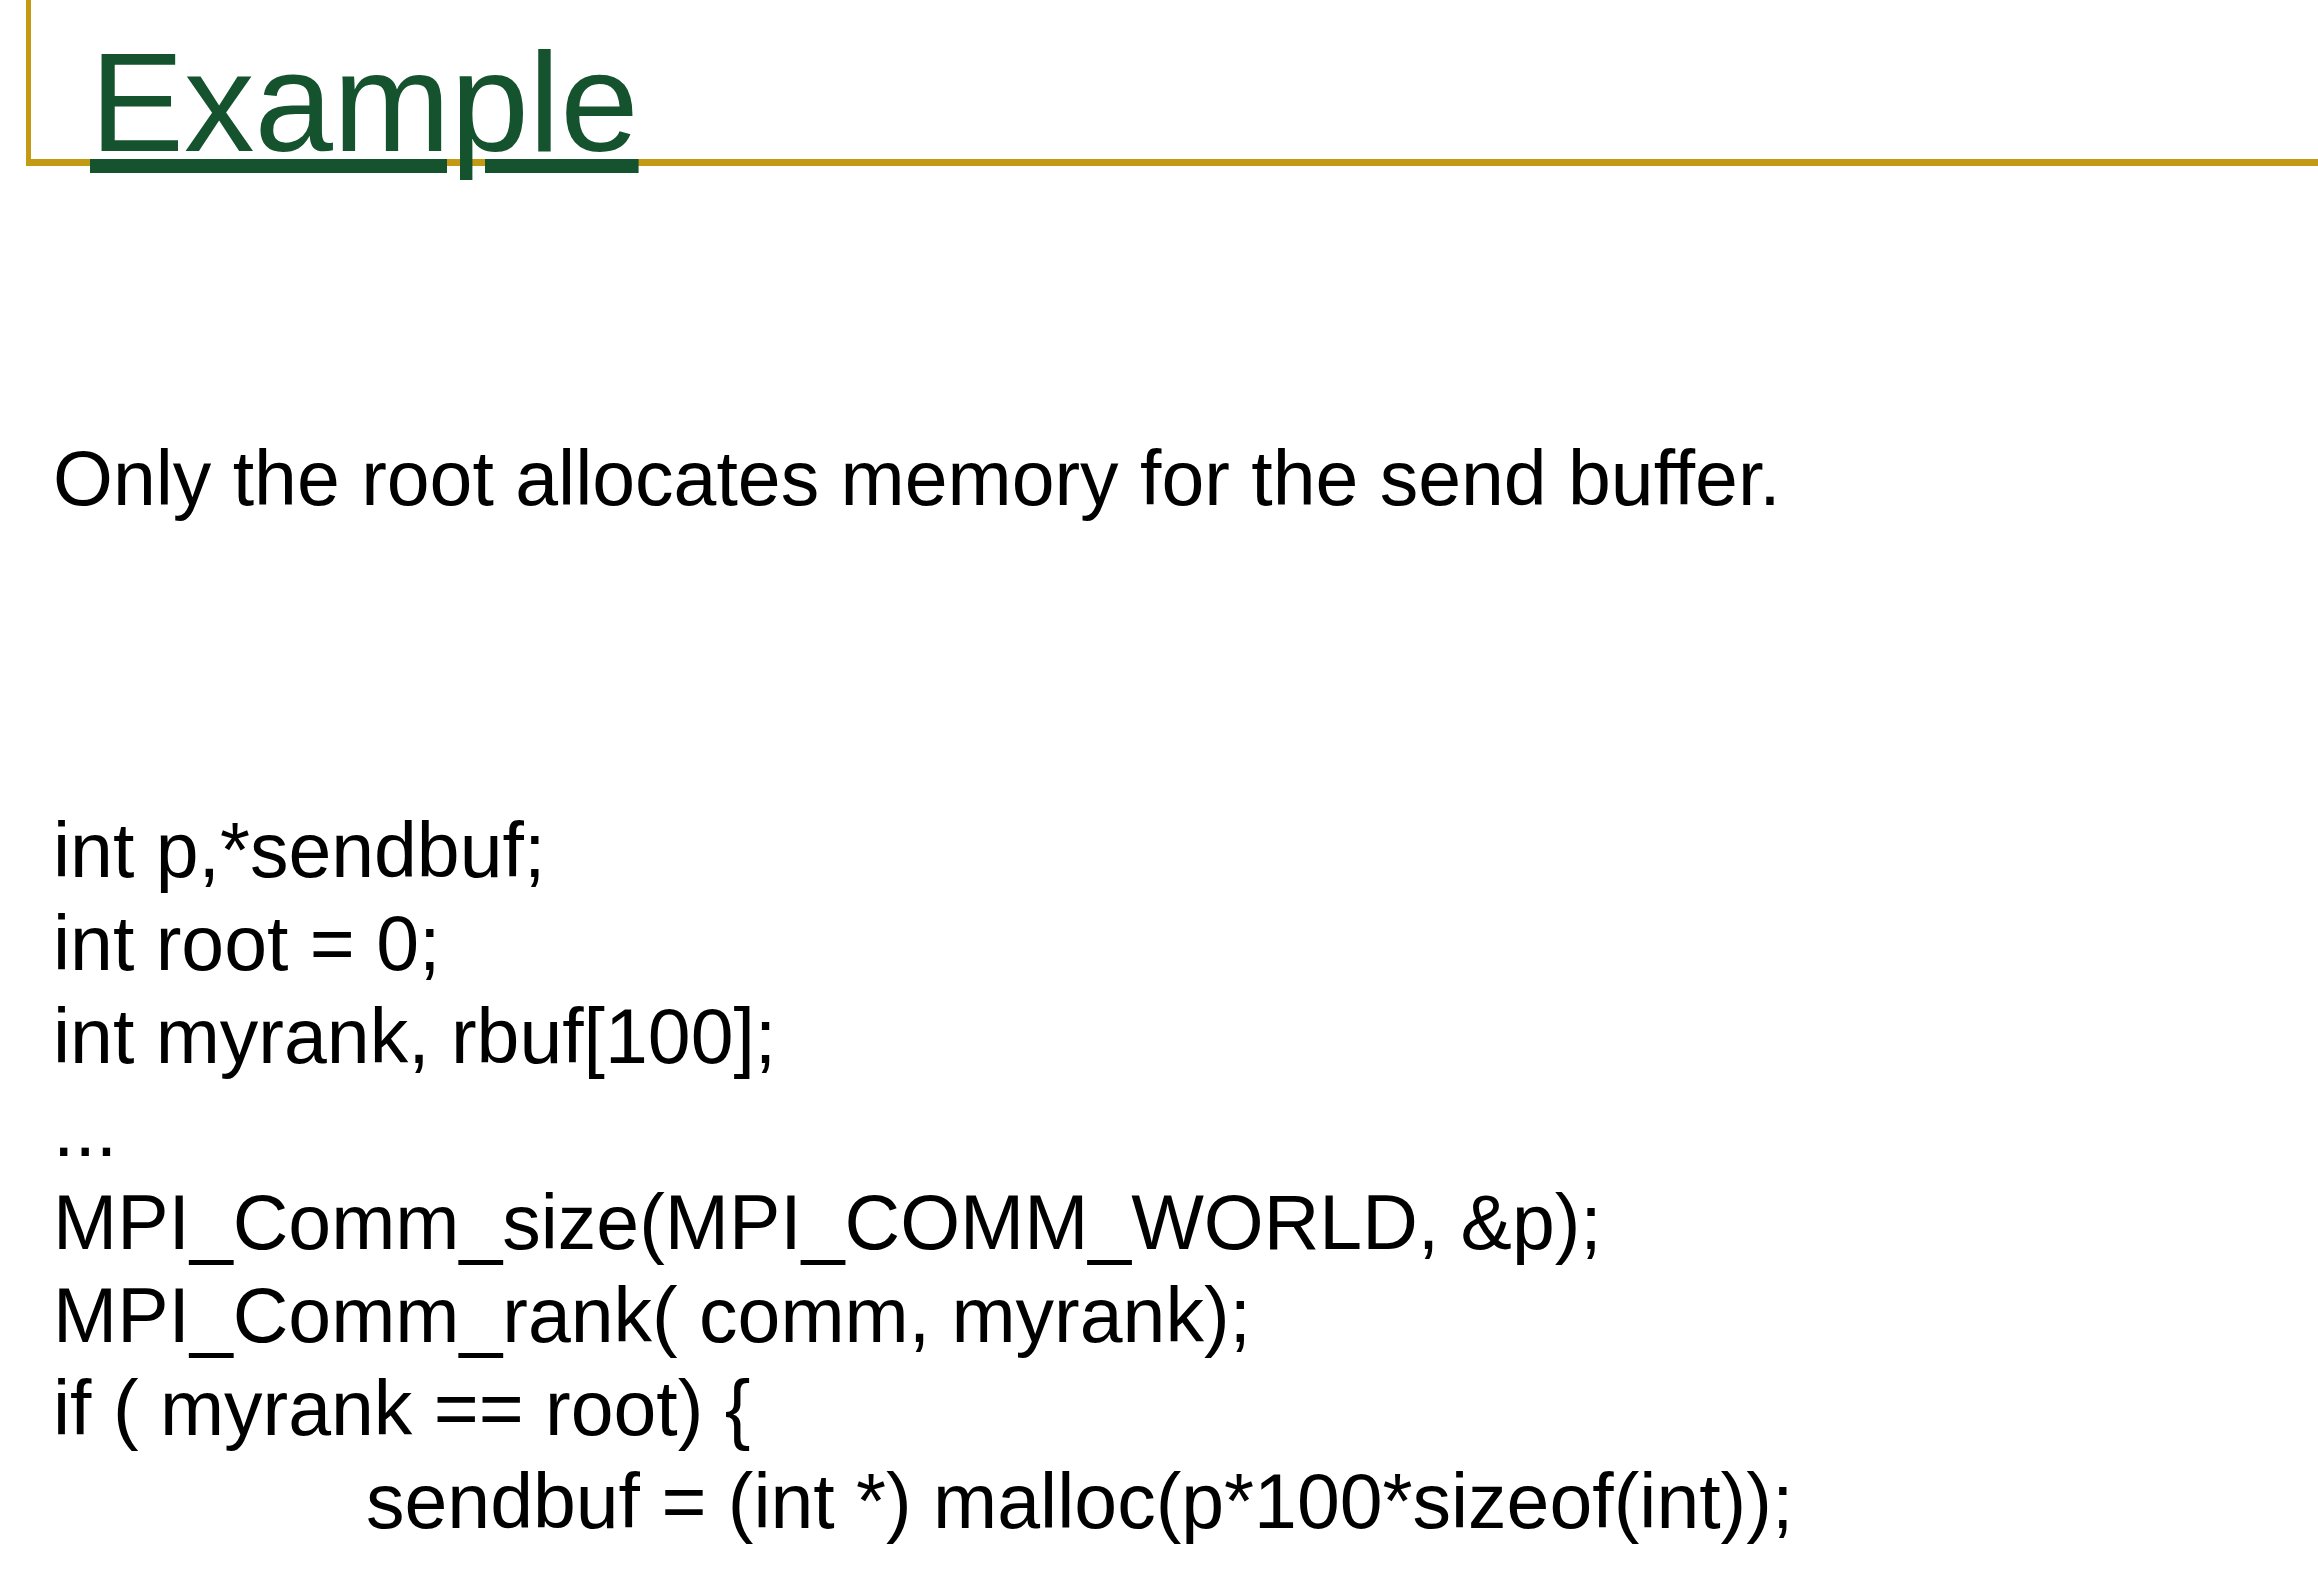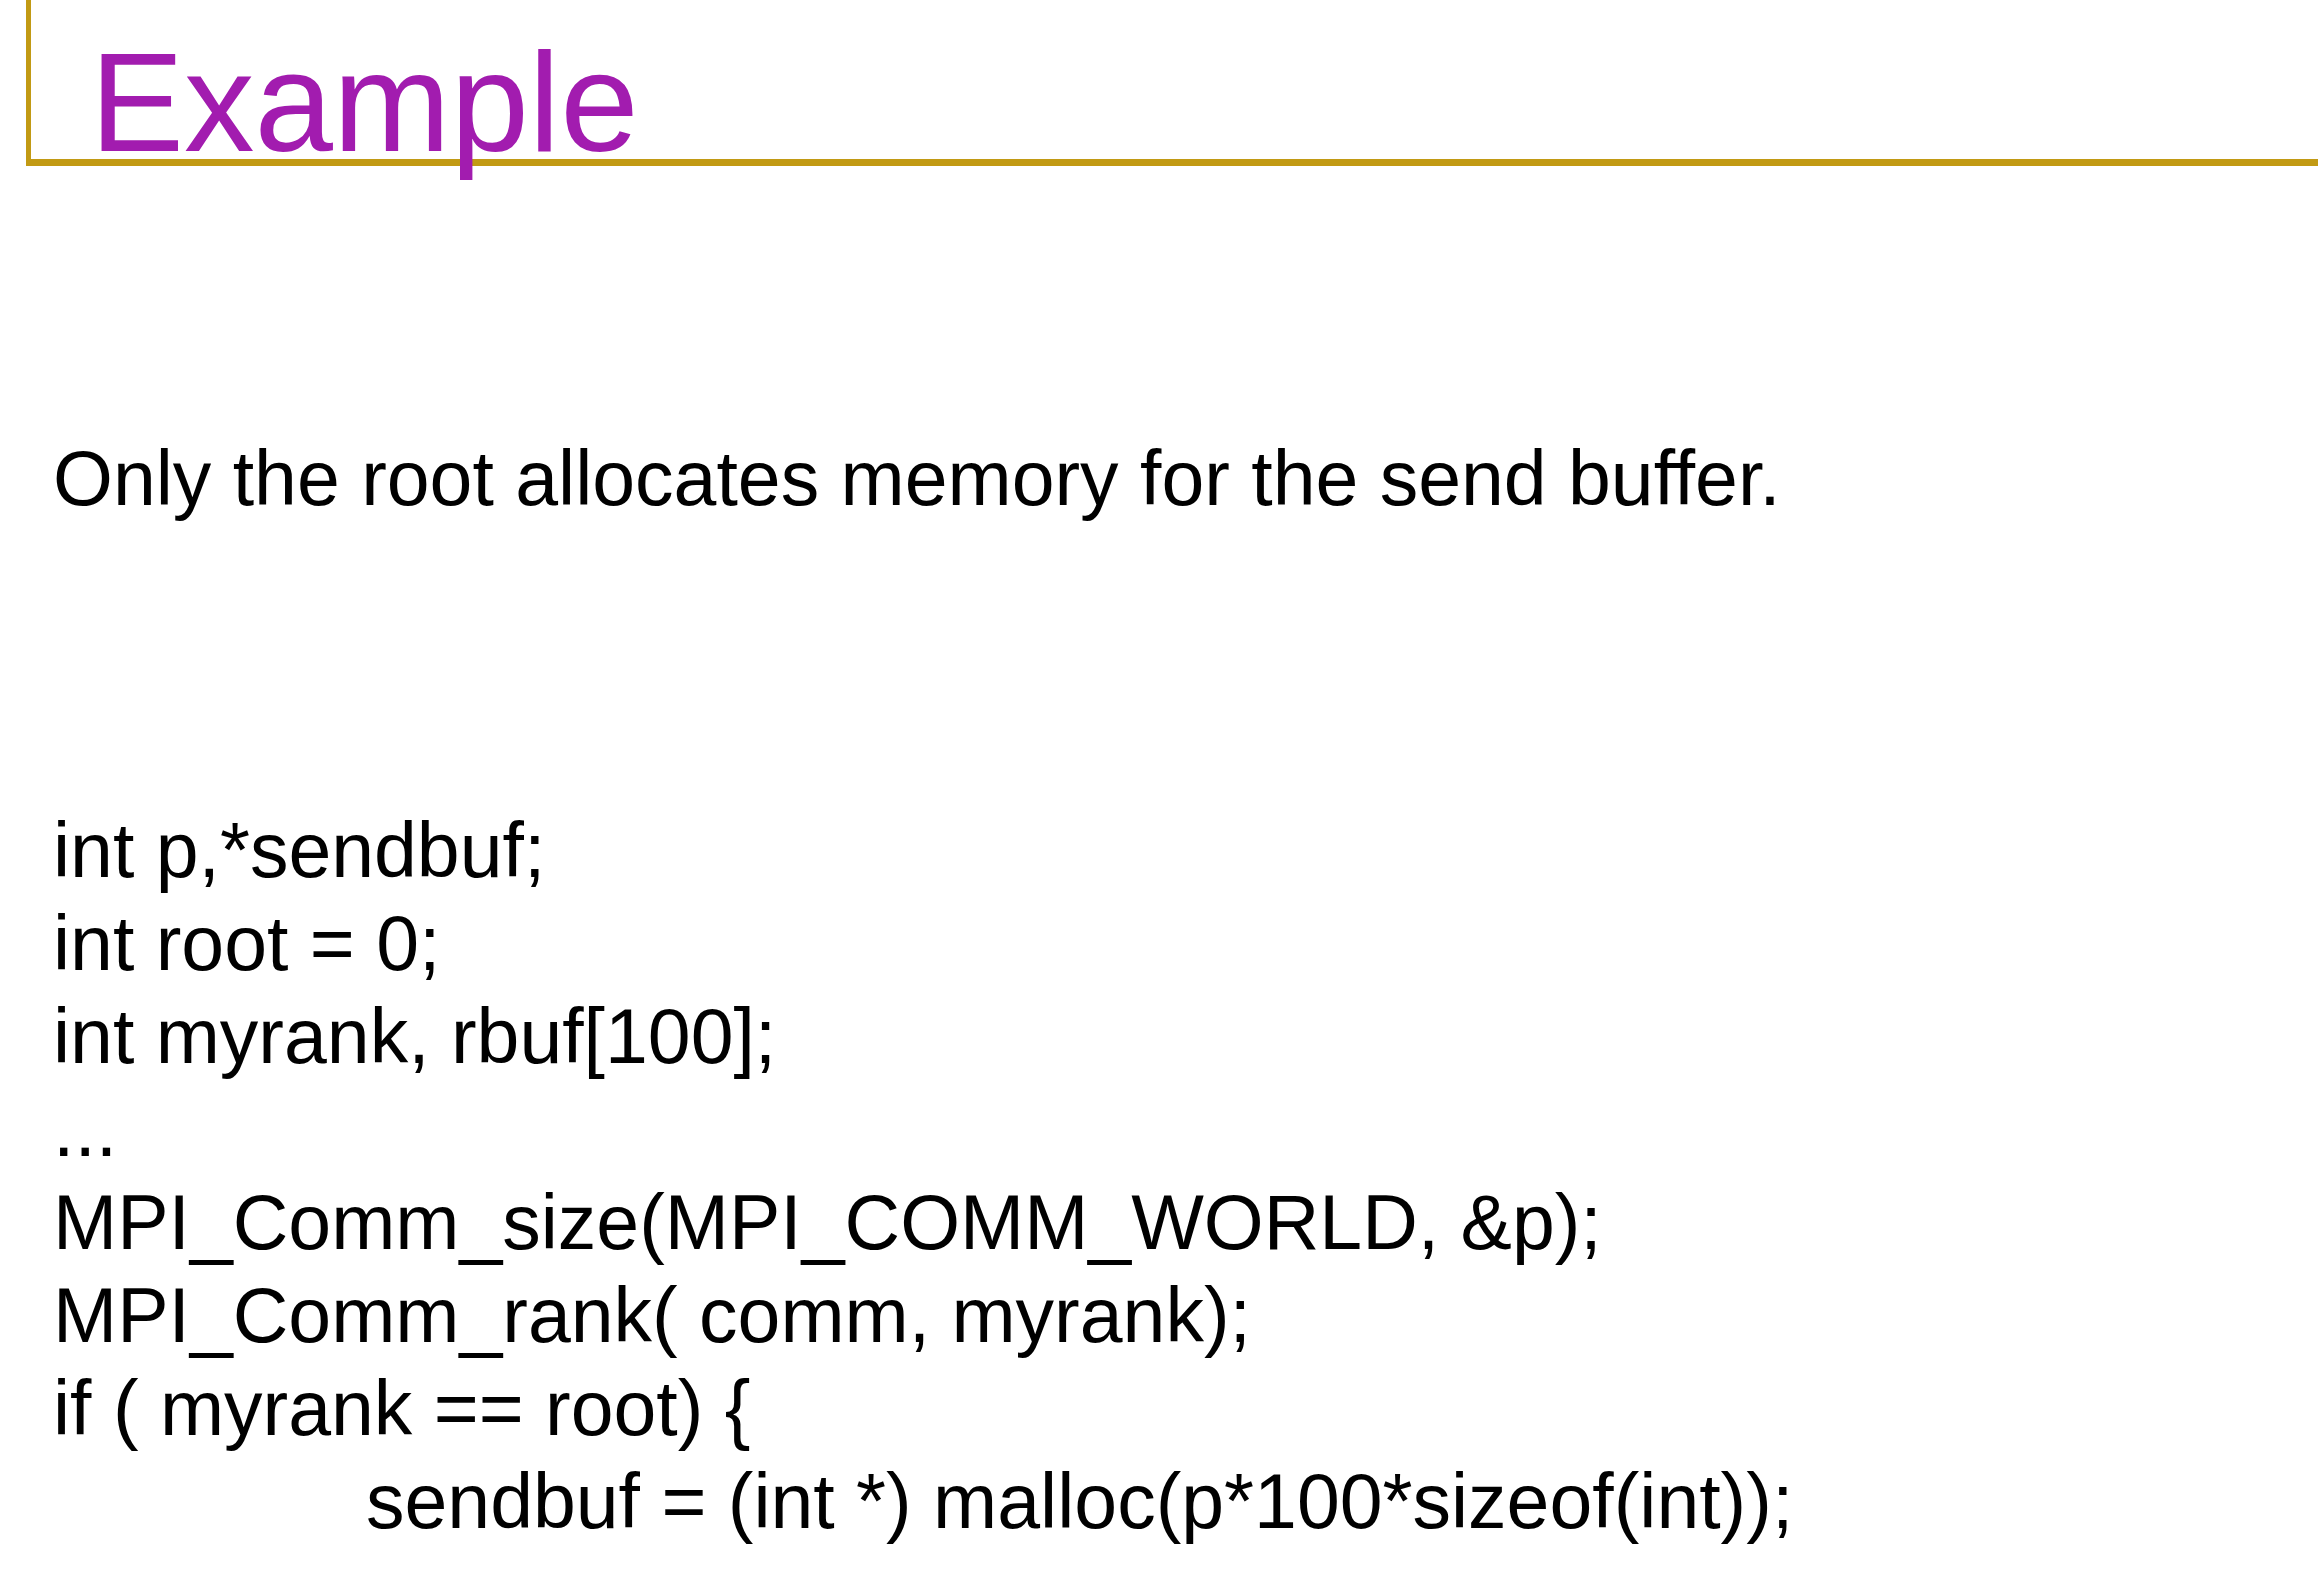--- a/index.html
+++ b/index.html
@@ -40,22 +40,23 @@
   }
   .title {
     position: absolute;
     left: 90px;
     top: 32px;
     margin: 0;
     font-size: 141px;
     font-weight: 400;
     line-height: 1;
     white-space: pre;
-    color: #a21caf;
+    color: #14532d;
     z-index: 2; 
+    text-decoration: underline;
   }
   .body-text {
     position: absolute;
     left: 53px;
     top: 246px;
     right: 18.5px;
     font-size: 77px;
     line-height: 93px;
     white-space: pre;
     color: #000000;

